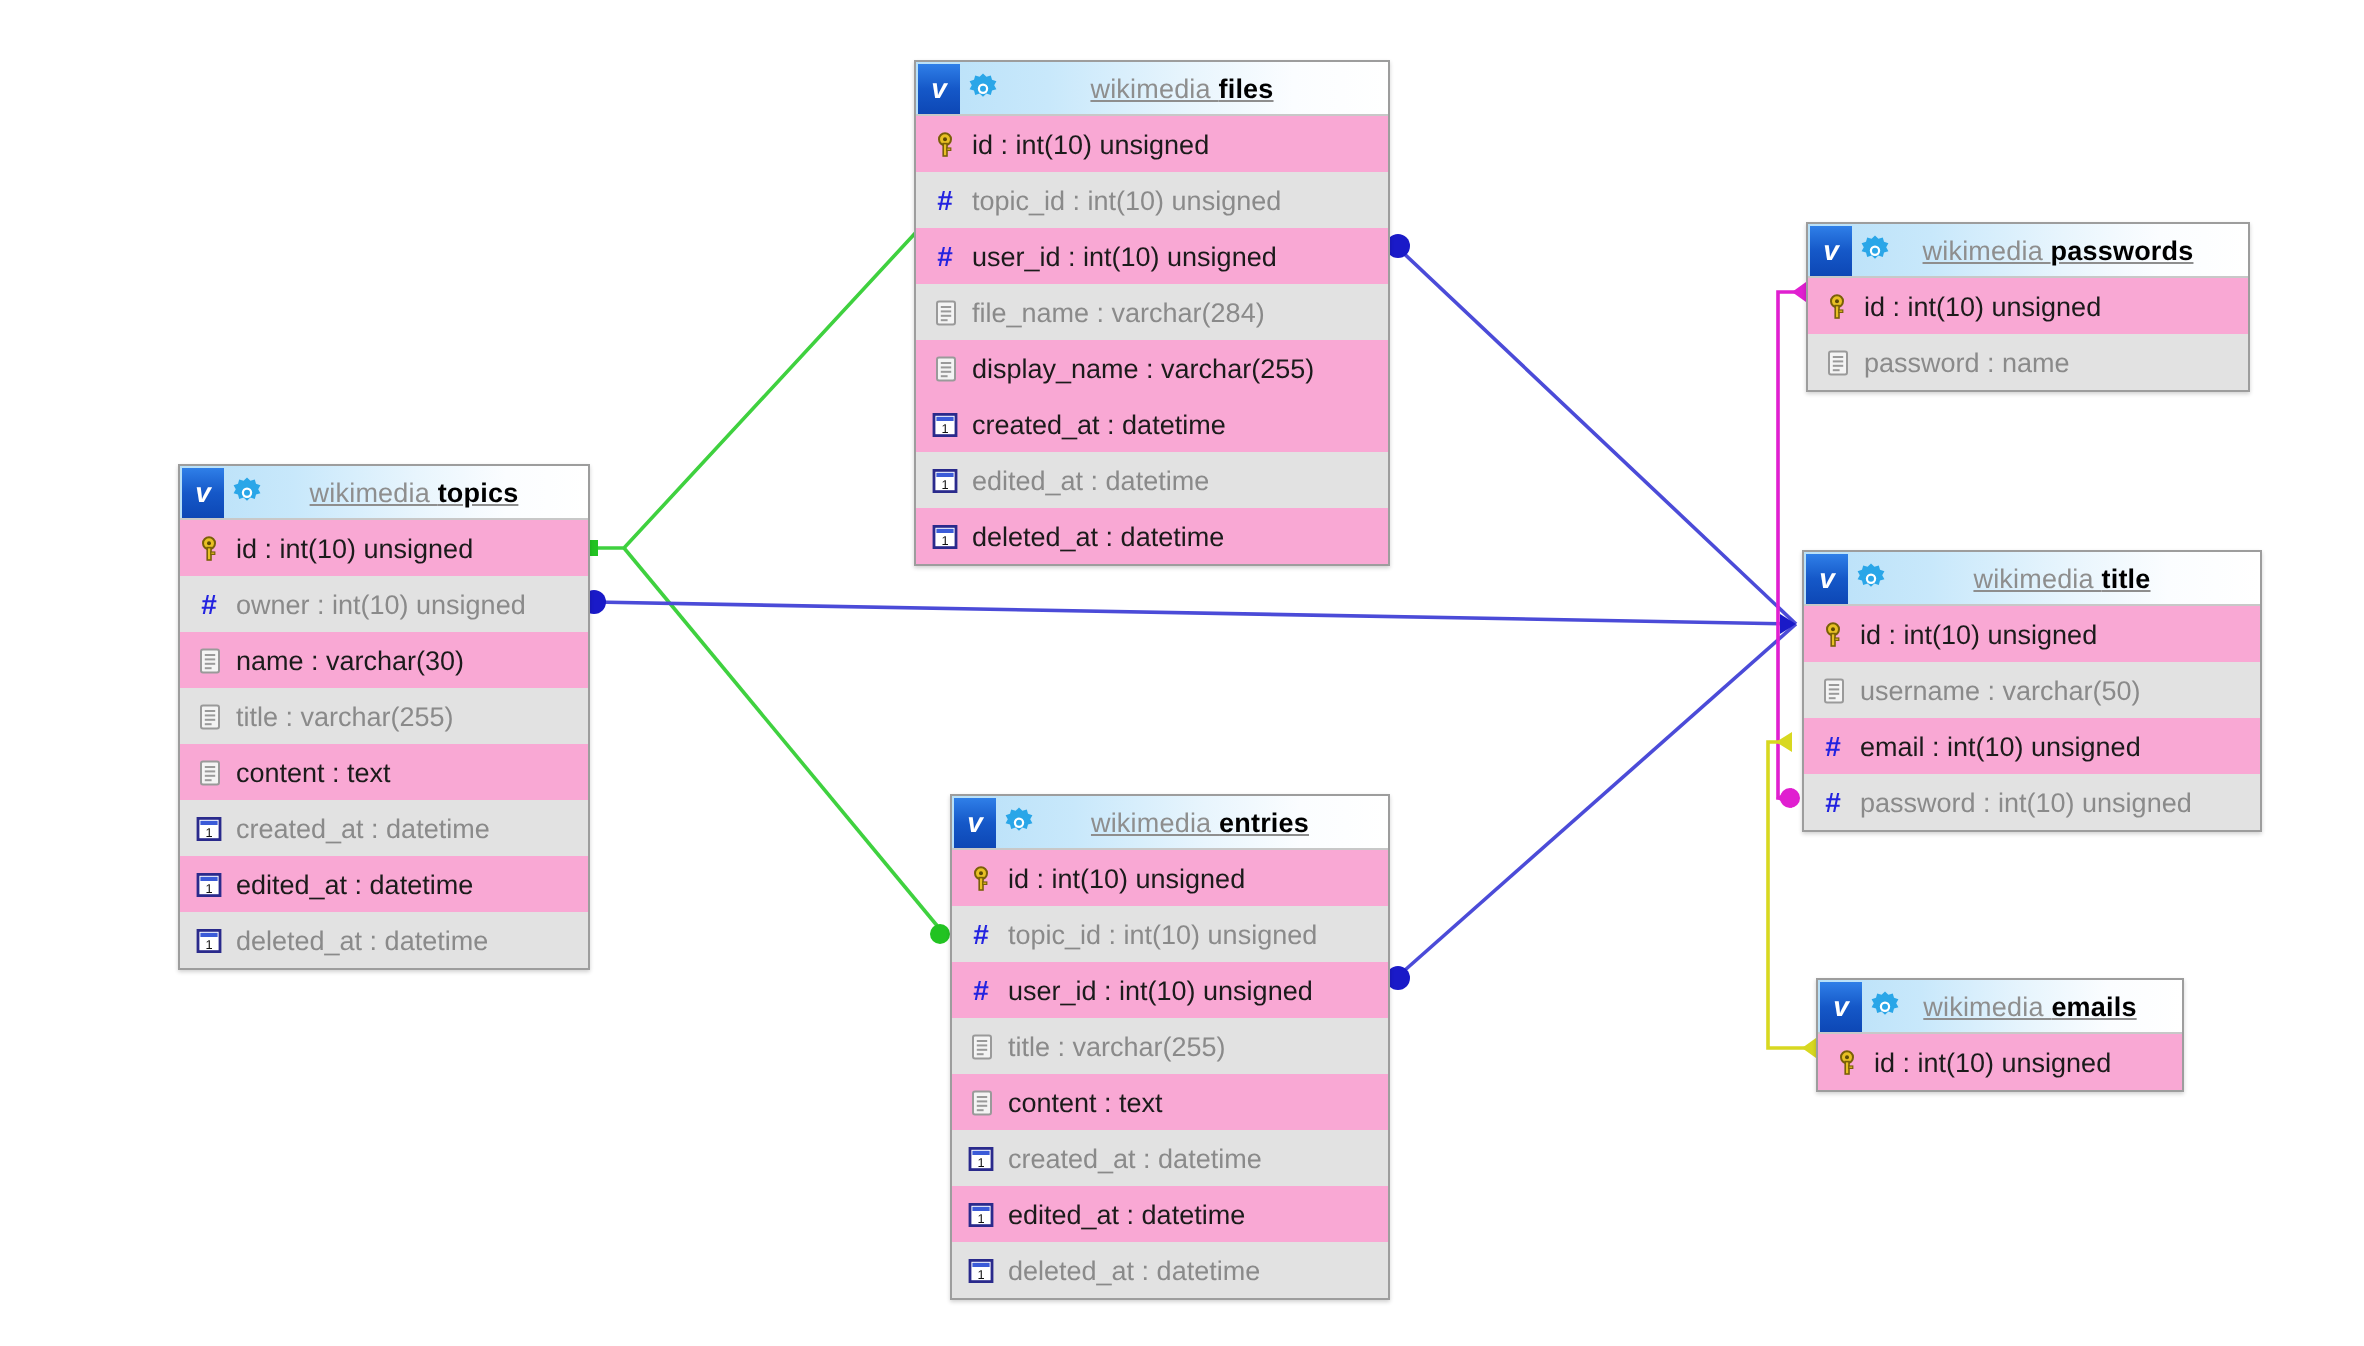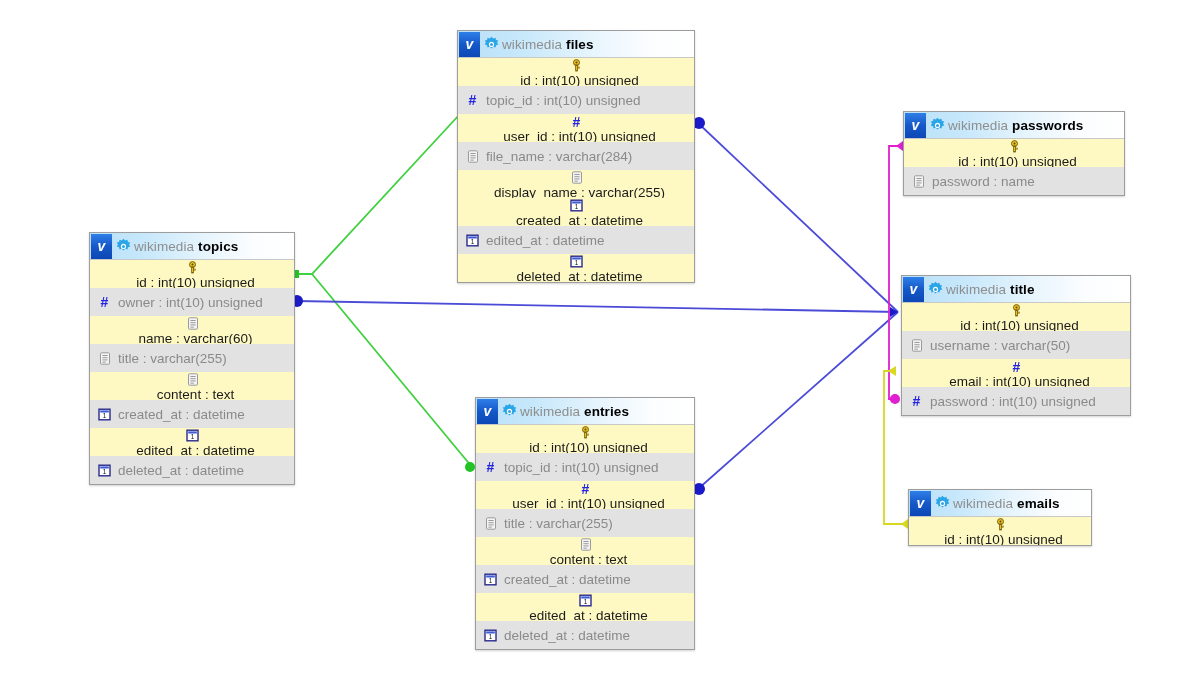--- a/index.html
+++ b/index.html
@@ -41,40 +41,41 @@
     flex:0 0 auto;
     margin-left:1px;
   }
   .gear{
     width:22px;height:25px;
     flex:0 0 auto;
     display:flex;align-items:center;justify-content:center;
   }
   .hdr-title{
     flex:1 1 auto;
-    text-align:left;
+    text-align:center;
     font-size:13.5px;
     color:#8e8e8e;
     white-space:nowrap;
     padding-right:14px;
     letter-spacing:0.1px;
+    text-decoration:underline;
   }
   .hdr-title b{color:#000000;font-weight:bold;}
 
   .row{
     height:28px;
     display:flex;
     align-items:center;
     box-sizing:border-box;
     font-size:13.5px;
     padding-left:7px;
     white-space:nowrap;
     overflow:hidden;
   }
-  .row.odd{background:#fef9c3;color:#1b1b1b;flex-direction:column;}
+  .row.odd{background:#f9a8d4;color:#1b1b1b;}
   .row.even{background:#e2e2e2;color:#8a8a8a;}
   .row .ic{
     width:15px;height:15px;
     flex:0 0 auto;
     margin-right:6px;
     display:flex;align-items:center;justify-content:center;
   }
   .row .txt{flex:0 0 auto;}
 
   
@@ -252,21 +253,21 @@
       <div class="row odd">
         <span class="ic">
           <svg width="12" height="13" viewBox="0 0 12 13">
             <rect x="1.5" y="0.8" width="9" height="11.4" rx="1" fill="#f4f4f4" stroke="#9a9a9a" stroke-width="1"></rect>
             <rect x="3.4" y="3.0" width="5.2" height="1" fill="#9a9a9a"></rect>
             <rect x="3.4" y="5.2" width="5.2" height="1" fill="#9a9a9a"></rect>
             <rect x="3.4" y="7.4" width="5.2" height="1" fill="#9a9a9a"></rect>
             <rect x="3.4" y="9.6" width="3.4" height="1" fill="#9a9a9a"></rect>
           </svg>
         </span>
-        <span class="txt">name : varchar(60)</span>
+        <span class="txt">name : varchar(30)</span>
       </div>
       <div class="row even">
         <span class="ic">
           <svg width="12" height="13" viewBox="0 0 12 13">
             <rect x="1.5" y="0.8" width="9" height="11.4" rx="1" fill="#f4f4f4" stroke="#9a9a9a" stroke-width="1"></rect>
             <rect x="3.4" y="3.0" width="5.2" height="1" fill="#9a9a9a"></rect>
             <rect x="3.4" y="5.2" width="5.2" height="1" fill="#9a9a9a"></rect>
             <rect x="3.4" y="7.4" width="5.2" height="1" fill="#9a9a9a"></rect>
             <rect x="3.4" y="9.6" width="3.4" height="1" fill="#9a9a9a"></rect>
           </svg>

